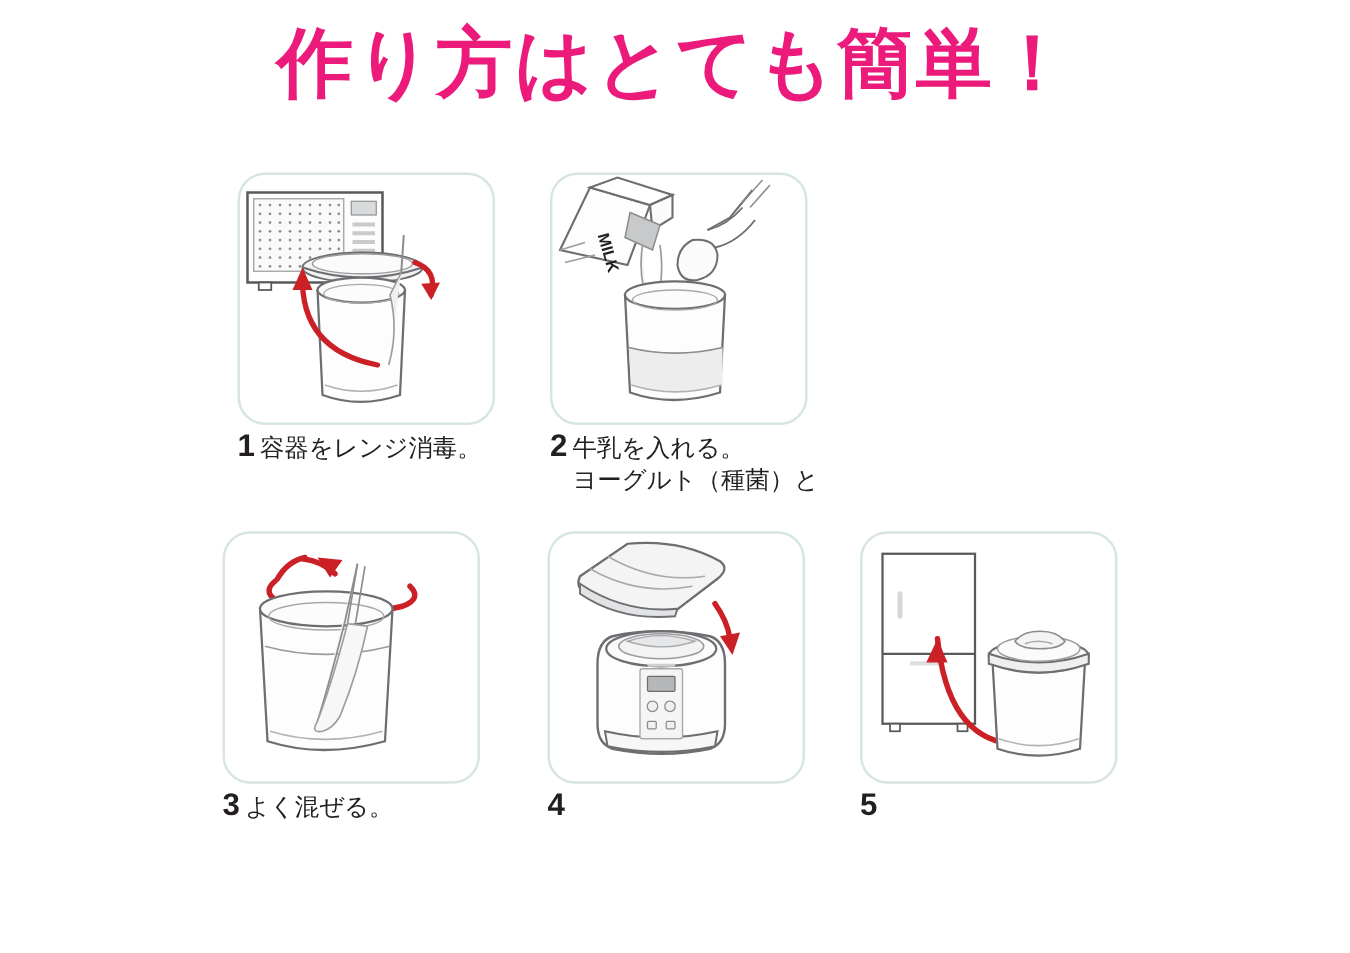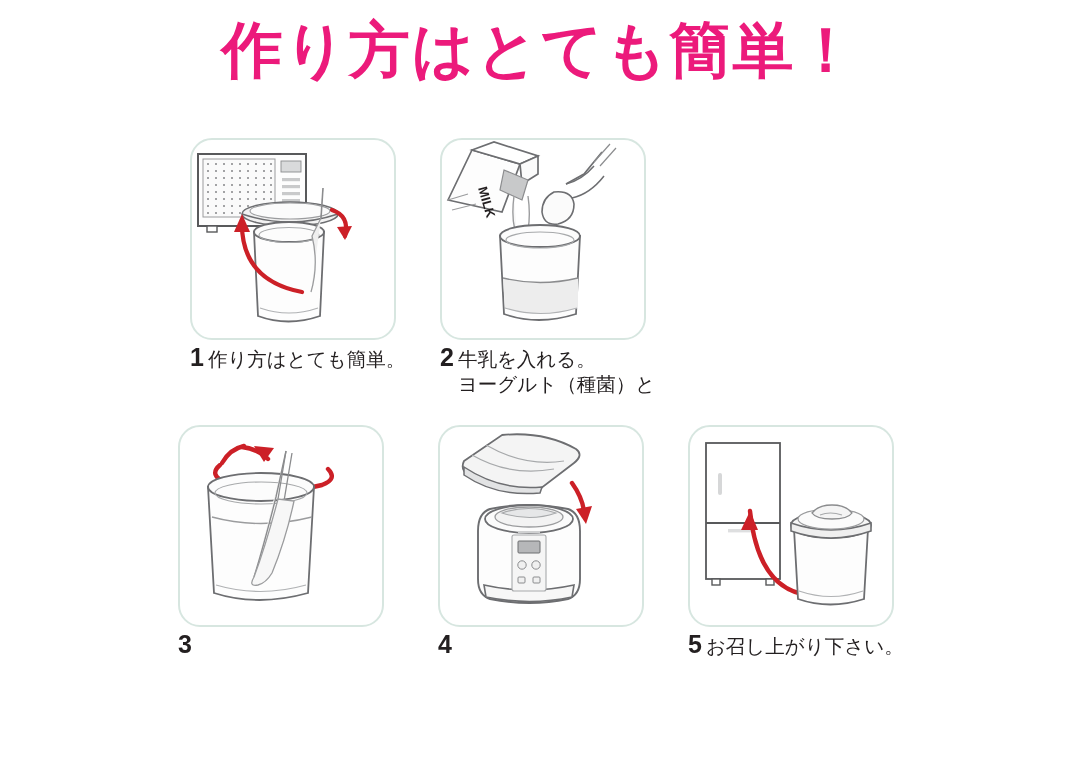--- a/index.html
+++ b/index.html
@@ -190,21 +190,21 @@
           <g fill="#cc2027">
             <path d="M140 70 q18 6 13 26" fill="none" stroke="#cc2027" stroke-width="4.2" stroke-linecap="round"></path>
             <path d="M153 100 l-8 -13 l15 -1 Z"></path>
           </g>
         </svg>
       </div>
     </div>
     <div class="caption">
       <span class="num">1</span>
       <span class="lines">
-        <div>作り方はとても簡単。</div>
+        <div>容器をレンジ消毒。</div>
       </span>
     </div>
   </div>
 
   <div class="panel" id="p2">
     <div class="frame">
       <div class="art">
         <svg width="202" height="198" viewBox="0 0 202 198">
 
           <g>
@@ -276,20 +276,23 @@
             <path d="M106 24 L96 70 q-12 48 -22 80" fill="#f4f4f4" stroke="#8b8c8e" stroke-width="1.4"></path>
             <line x1="106" y1="24" x2="98" y2="72" stroke="#8b8c8e" stroke-width="1.3"></line>
             <line x1="112" y1="26" x2="104" y2="74" stroke="#8b8c8e" stroke-width="1.3"></line>
             <path d="M98 72 q-12 46 -24 78 q-6 10 4 8 q8 -2 14 -12 q14 -34 22 -72 Z" fill="#f7f7f7" stroke="#9b9c9e" stroke-width="1.3"></path>
           </g>
         </svg>
       </div>
     </div>
     <div class="caption">
       <span class="num">3</span>
+      <span class="lines">
+        <div>よく混ぜる。</div>
+      </span>
     </div>
   </div>
 
   <div class="panel" id="p4">
     <div class="frame">
       <div class="art">
         <svg width="202" height="198" viewBox="0 0 202 198">
 
           <g>
             <path d="M24 34 L62 8 q42 -4 74 14 q8 6 -2 14 L100 62 q-40 6 -72 -14 q-8 -6 -4 -14 Z" fill="#f4f4f4" stroke="#6d6e71" stroke-width="1.8"></path>
@@ -357,18 +360,17 @@
 
             <path d="M122 86 q6 -8 20 -8 q14 0 20 8 q-4 6 -20 6 q-16 0 -20 -6 Z" fill="#f4f4f4" stroke="#8b8c8e" stroke-width="1.3"></path>
             <path d="M130 88 q10 -4 22 0" fill="none" stroke="#a7a9ab" stroke-width="1.1"></path>
           </g>
         </svg>
       </div>
     </div>
     <div class="caption">
       <span class="num">5</span>
       <span class="lines">
-        <div>お召し上がり下さい。</div>
       </span>
     </div>
   </div>
 
 </div>
 
 </body></html>

